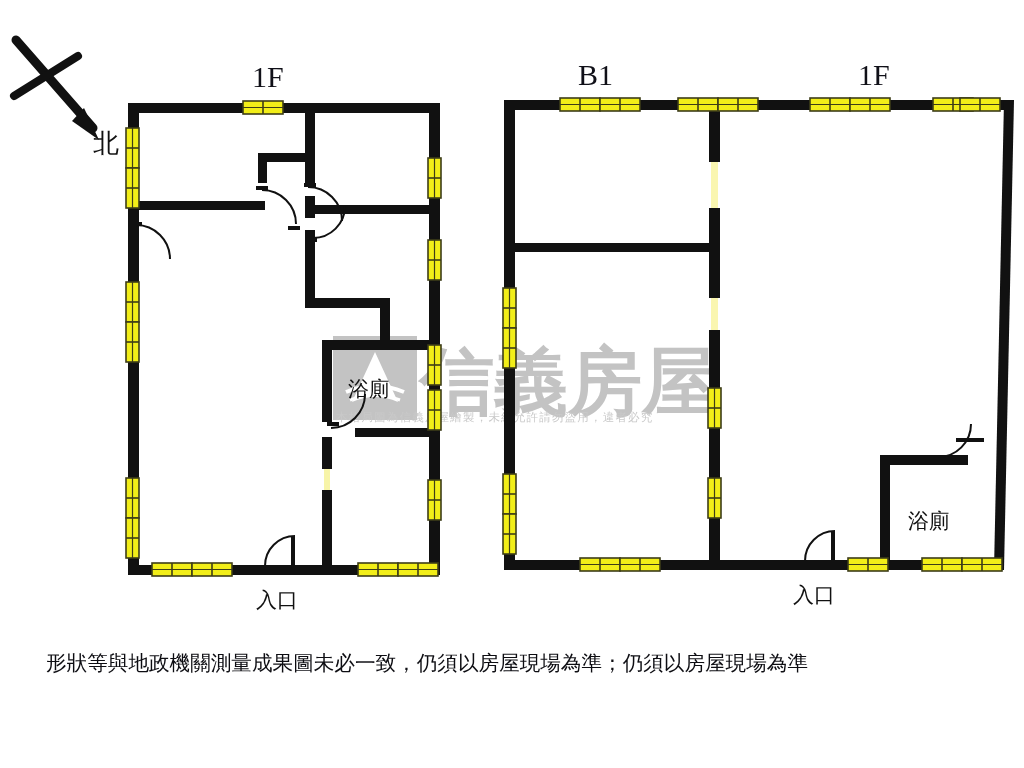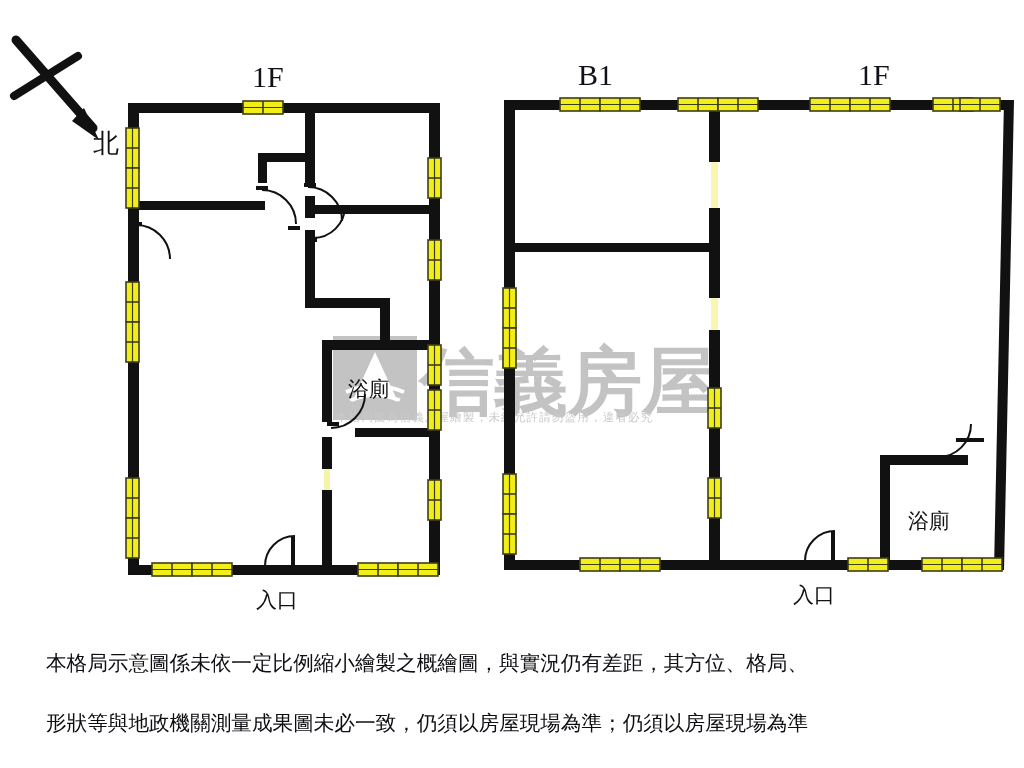--- a/index.html
+++ b/index.html
@@ -300,18 +300,17 @@
     <g>
       <line x1="16" y1="40" x2="93" y2="128" stroke="#111111" stroke-width="9" stroke-linecap="round"></line>
       <polygon points="99,140 72,121 84,108" fill="#111111"></polygon>
       <line x1="14" y1="96" x2="78" y2="56" stroke="#111111" stroke-width="8" stroke-linecap="round"></line>
     </g>
     <text class="north-label" x="93" y="152">北</text>
 
   </svg>
 
   <div class="disclaimer-text">
-    <div>本格局示意圖係未依一定比例縮小繪製之概繪圖，與實況仍有差距，其方位、格局、</div>
     <div>形狀等與地政機關測量成果圖未必一致，仍須以房屋現場為準；仍須以房屋現場為準</div>
     
   </div>
 
 </div>
 
 </body></html>

